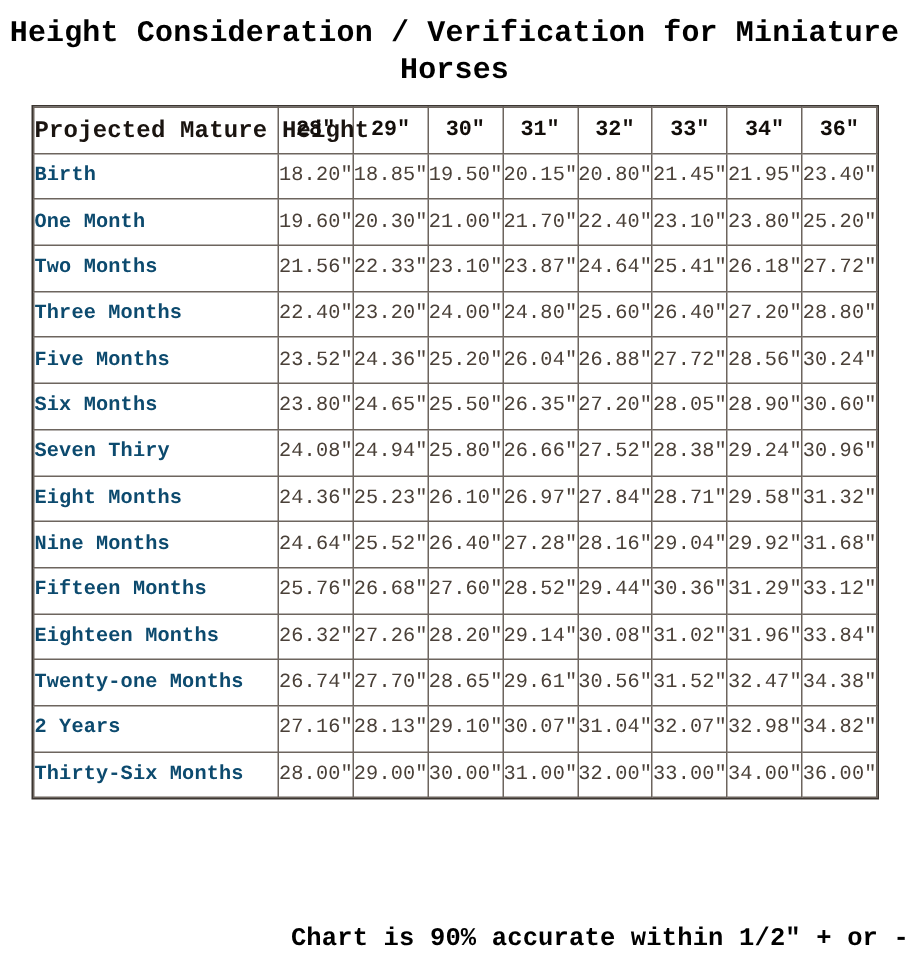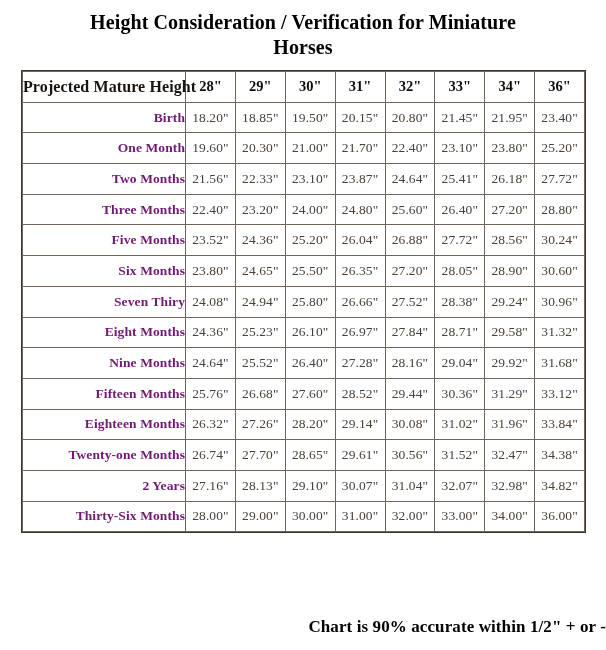--- a/index.html
+++ b/index.html
@@ -14,20 +14,21 @@
     font-family: "Liberation Serif", "DejaVu Serif", serif;
     color: #000000;
     -webkit-font-smoothing: antialiased;
   }
 
   .page {
     position: relative;
     width: 606px;
     height: 538px;
     box-sizing: border-box;
+    font-family: Liberation Mono, monospace;
   }
 
   
   .title {
     position: absolute;
     left: 0;
     top: 10px;
     width: 606px;
     text-align: center;
     font-size: 20px;
@@ -85,24 +86,24 @@
   }
   .hdr-col {
     text-align: center;
     font-size: 14.5px;
     font-weight: bold;
     color: #120d09;
   }
 
   
   .row-label {
-    text-align: right;
+    text-align: left;
     font-size: 13.5px;
     font-weight: bold;
-    color: #701a75;
+    color: #0c4a6e;
     letter-spacing: 0.1px;
     white-space: nowrap;
   }
   .cell {
     text-align: center;
     font-size: 13.5px;
     font-weight: normal;
     color: #4a4038;
     letter-spacing: 0.1px;
     white-space: nowrap;

